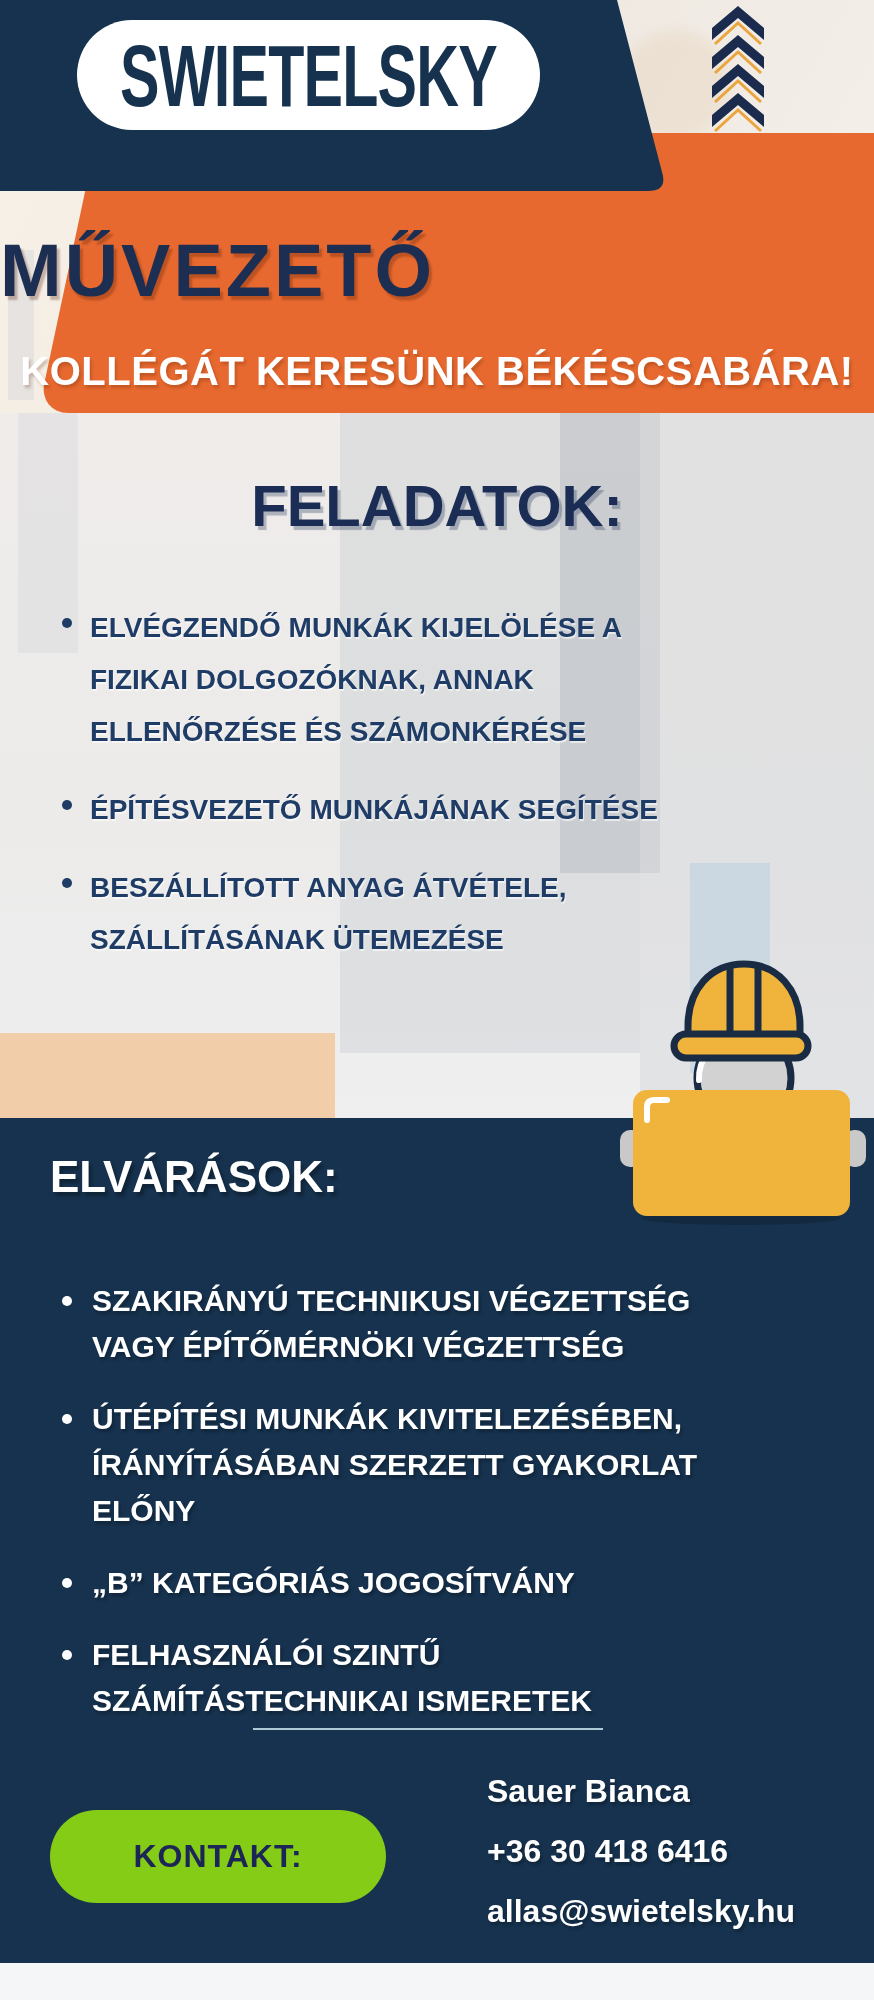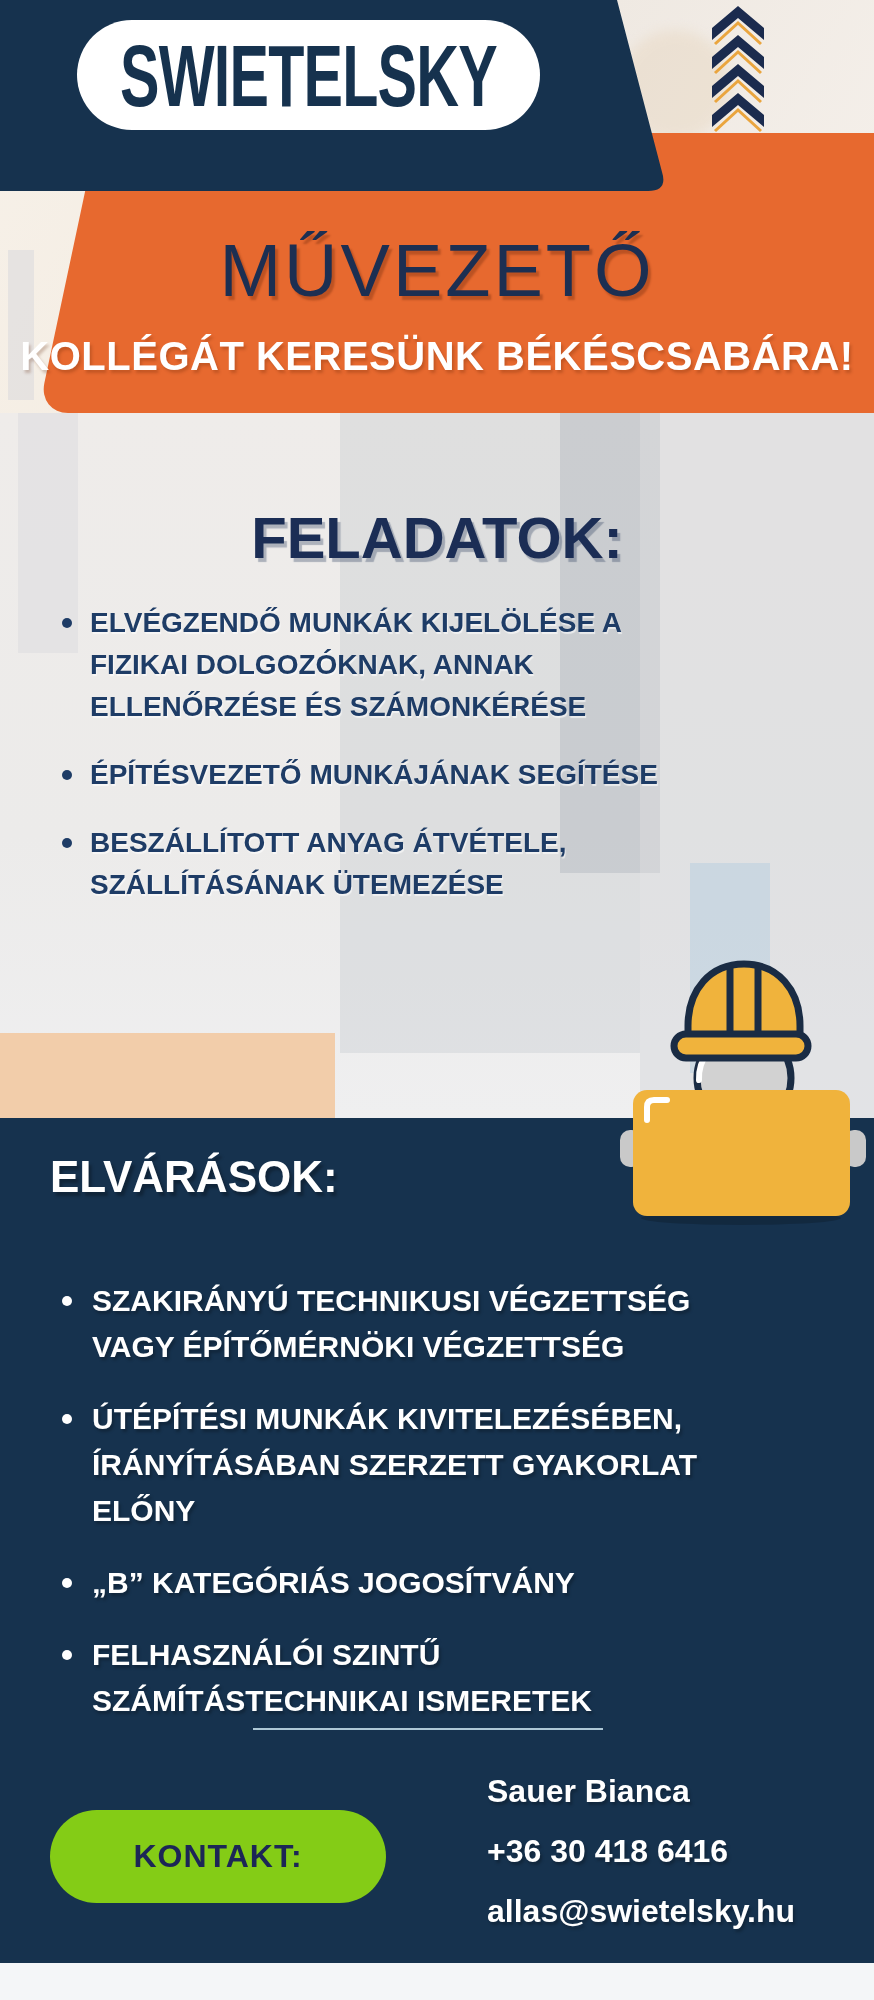--- a/index.html
+++ b/index.html
@@ -26,26 +26,26 @@
   .topblob{position:absolute;left:620px;top:30px;width:110px;height:110px;border-radius:50%;
     background:#e7d6bf;opacity:.45;filter:blur(6px);}
   .leftbar{position:absolute;left:8px;top:250px;width:26px;height:150px;background:#d9d9dc;opacity:.55;}
   
   .orange-banner{
     position:absolute;left:38px;top:133px;width:980px;height:280px;
     background:#e7692f;border-radius:0 0 0 30px;
     transform:skewX(-12deg);transform-origin:bottom left;
   }
   .job-title{
-    position:absolute;left:0;right:0;top:228px;text-align:center;
-    font-size:74px;font-weight:normal;letter-spacing:3px;color:#1c2f52;
+    position:absolute;left:0;right:0;top:228px;text-align:left;
+    font-size:74px;font-weight:bold;letter-spacing:3px;color:#1c2f52;
     text-shadow:3px 4px 2px rgba(90,30,5,.30);
   }
   .hero-subtitle{
-    position:absolute;left:0;right:0;top:334px;text-align:center;
+    position:absolute;left:0;right:0;top:349px;text-align:center;
     font-size:40px;font-weight:bold;letter-spacing:0.5px;color:#ffffff;
     text-shadow:2px 3px 3px rgba(90,30,5,.25);
   }
   
   .navy-header{
     position:absolute;left:0;top:0;width:874px;height:191px;
     background:#16324e;
     clip-path:path("M0 0 L617 0 L662 172 Q668 191 648 191 L0 191 Z");
   }
   .logo-pill{
@@ -53,28 +53,28 @@
     background:#ffffff;border-radius:60px;
     display:flex;align-items:center;justify-content:center;
   }
   .logo-text{
     font-size:74px;font-weight:bold;color:#16324e;letter-spacing:-1px;
     transform:scale(.80,1.18);white-space:nowrap;
   }
   .chevrons{position:absolute;left:712px;top:4px;width:52px;height:130px;}
   
   .tasks-heading{
-    position:absolute;left:0;width:874px;top:504px;text-align:center;
+    position:absolute;left:0;width:874px;top:472px;text-align:center;
     font-size:58px;font-weight:bold;letter-spacing:0;color:#1b2d55;
     text-shadow:3px 4px 1px rgba(23,42,80,.30);
   }
   .tasks-list{position:absolute;left:58px;top:602px;width:640px;list-style:none;margin:0;padding:0;}
   .tasks-list li{
     position:relative;padding-left:32px;margin:0 0 26px 0;
-    font-size:28px;font-weight:bold;line-height:42px;color:#1e3c66;
+    font-size:28px;font-weight:bold;line-height:52px;color:#1e3c66;
     white-space:pre-line;text-shadow:1px 2px 1px rgba(255,255,255,.6);
   }
   .tasks-list li::before{
     content:"";position:absolute;left:4px;top:16px;width:10px;height:10px;border-radius:50%;
     background:#1e3c66;
   }
   
   .navy-section{position:absolute;left:0;top:1118px;width:874px;height:845px;background:#16324e;}
   .req-heading{
     position:absolute;left:50px;top:1152px;

